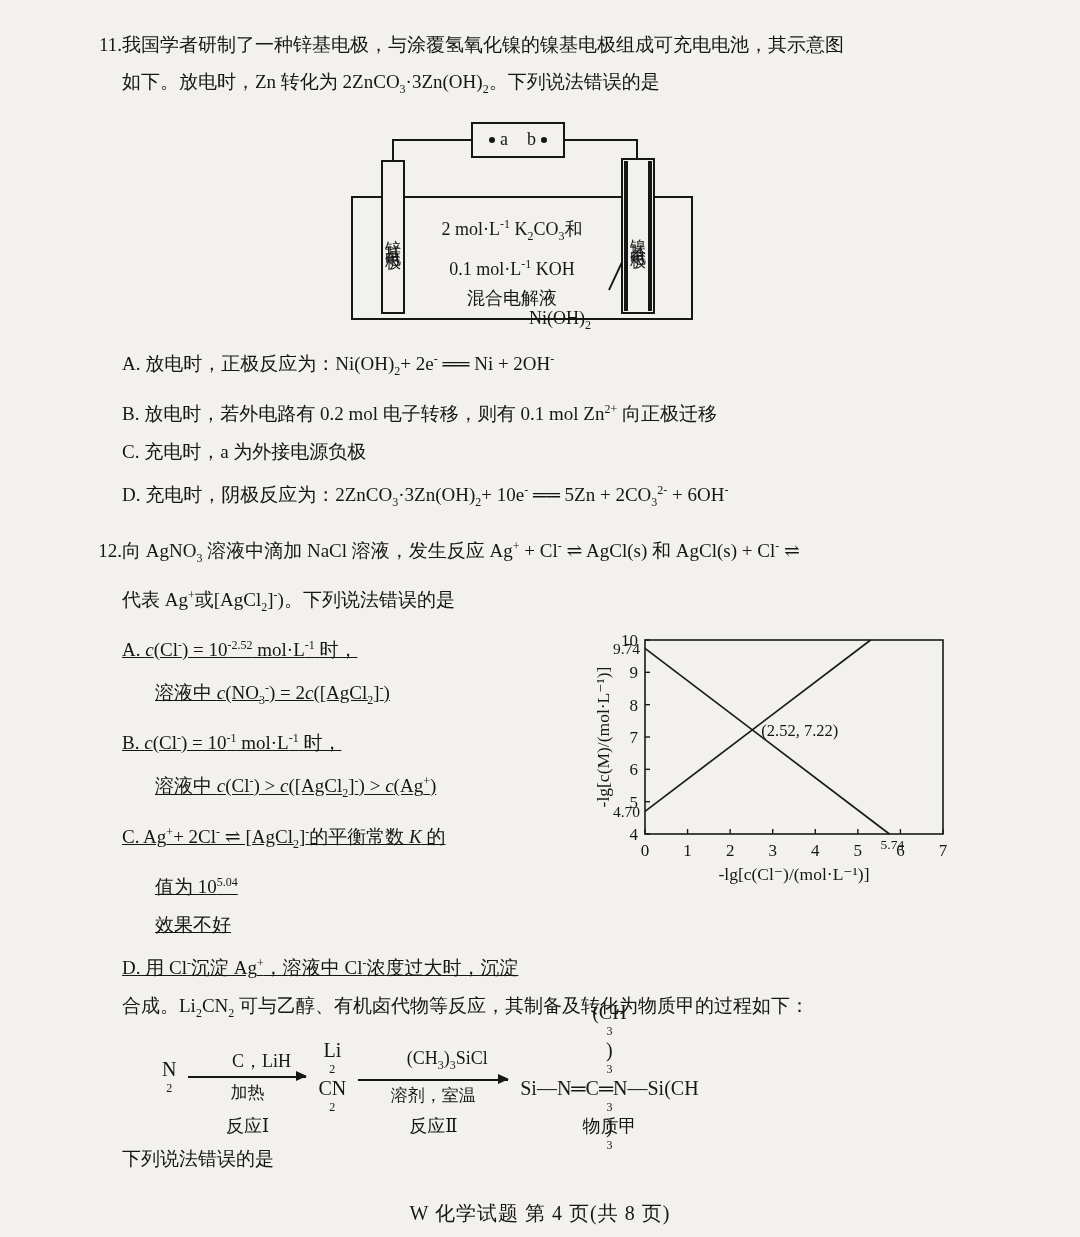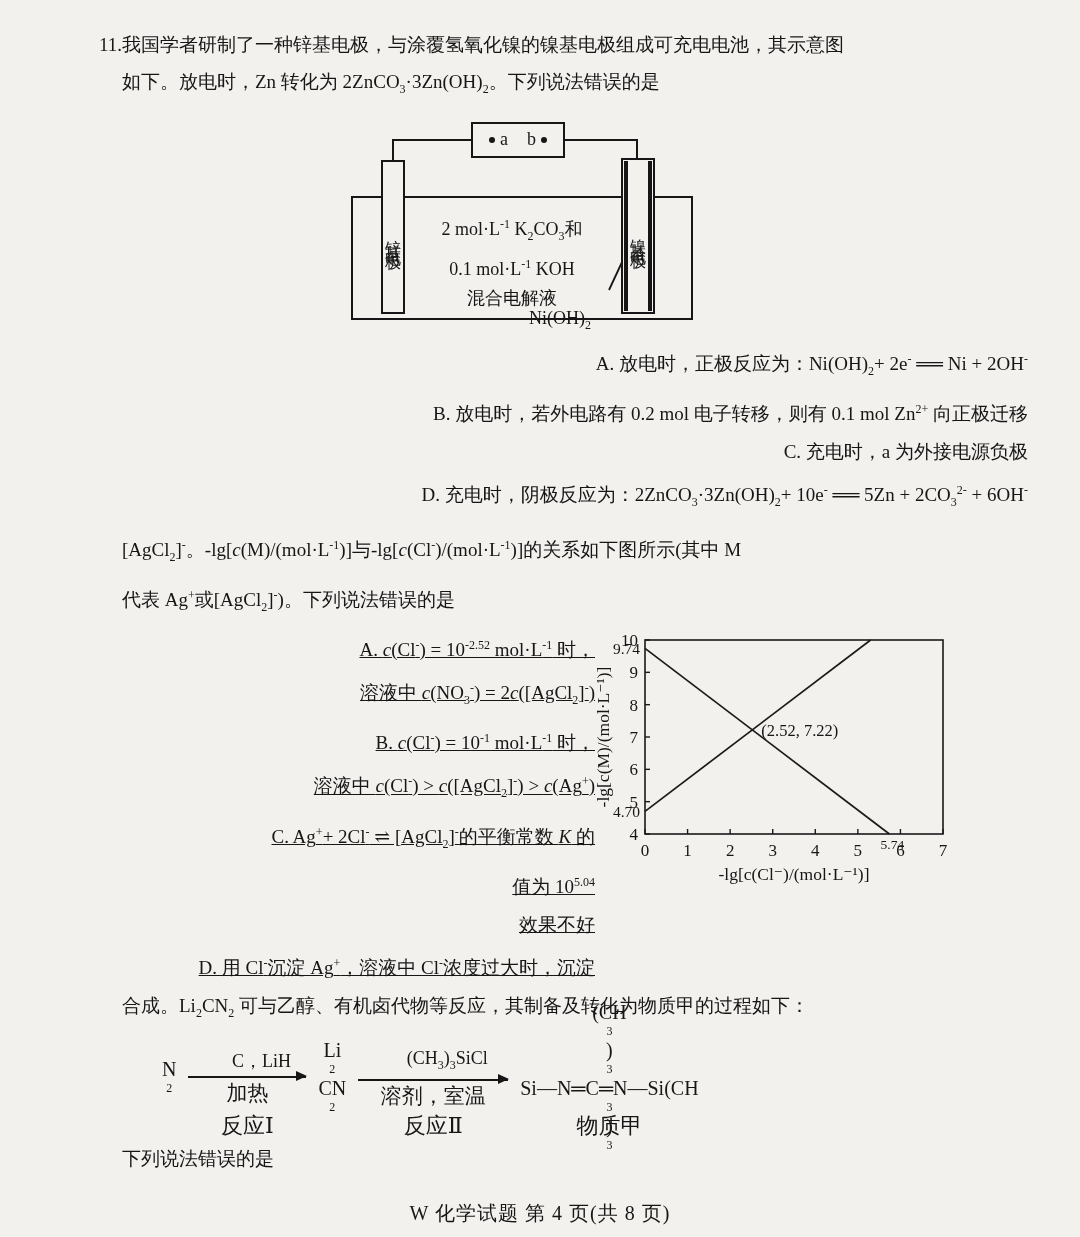--- a/index.html
+++ b/index.html
@@ -8,21 +8,21 @@
     height:1237px; overflow:hidden;
     background:#f2f1ee;
     color:#161616;
     font-family:"Liberation Serif","DejaVu Serif",serif;
     font-size:19px;
   }
   .page { position:relative; width:1080px; height:1237px; padding:26px 52px 0 122px; }
 
   .line { line-height:37px; white-space:nowrap; }
   .qnum { display:inline-block; width:34px; margin-left:-34px;text-align:right; }
-  .opt-line { line-height:38px; white-space:nowrap;text-align:right; }
+  .opt-line { line-height:38px; white-space:nowrap; }
   .opt-cont { padding-left:33px; }
   sup { font-size:12px; } sub { font-size:12px; }
 
   
   .diagram { position:relative; width:420px; height:218px; margin:6px 0 8px 221px; }
   .diagram svg.wires { position:absolute; left:0; top:0; z-index:1; }
   .devbox { position:absolute; left:128px; top:8px; width:94px; height:36px;
     border:2px solid #161616; z-index:2; background:#f2f1ee;
     display:flex; align-items:center; justify-content:space-between; padding:0 16px;
     font-size:18px; }
@@ -49,23 +49,23 @@
   .q12-body { display:flex; align-items:flex-start;text-decoration:underline; }
   .q12-opts { width:473px; }
   .chart-fig { margin-top:2px; }
   .chart-fig svg text { font-family:"Liberation Serif","DejaVu Serif",serif; fill:#161616; }
 
   
   .scheme { display:flex; align-items:flex-start; gap:12px; margin:8px 0 2px 40px; }
   .unit { display:flex; flex-direction:column; align-items:center; }
   .unit .main { height:74px; display:flex; flex-direction:column;
     align-items:center; justify-content:center; font-size:20px; white-space:nowrap; }
-  .unit .rxlabel { font-size:22px; line-height:24px; }
+  .unit .rxlabel { font-size:18px; line-height:24px; }
   .arrow-stack .above { font-size:18px; line-height:24px; white-space:nowrap;margin-left:28px; }
-  .arrow-stack .below { font-size:21px; line-height:24px; white-space:nowrap; }
+  .arrow-stack .below { font-size:17px; line-height:24px; white-space:nowrap; }
   .rxline { position:relative; display:block; height:2px; background:#161616;
     margin:3px 0; align-self:stretch; }
   .rxline::after { content:""; position:absolute; right:-1px; top:-5px;
     border-left:11px solid #161616; border-top:5px solid transparent;
     border-bottom:5px solid transparent; }
   .arrow1 .rxline { min-width:118px; } .arrow2 .rxline { min-width:150px; }
 
   .footer { position:absolute; left:0; right:0; bottom:10px; text-align:center;
     font-size:20px; letter-spacing:1px; }
 </style>
@@ -103,21 +103,21 @@
       <div class="coating">Ni(OH)<sub>2</sub></div>
     </div>
 
     <div class="opt-line">A. 放电时，正极反应为：Ni(OH)<sub>2</sub>+ 2e<sup>-</sup> ══ Ni + 2OH<sup>-</sup></div>
     <div class="opt-line">B. 放电时，若外电路有 0.2 mol 电子转移，则有 0.1 mol Zn<sup>2+</sup> 向正极迁移</div>
     <div class="opt-line">C. 充电时，a 为外接电源负极</div>
     <div class="opt-line">D. 充电时，阴极反应为：2ZnCO<sub>3</sub>·3Zn(OH)<sub>2</sub>+ 10e<sup>-</sup> ══ 5Zn + 2CO<sub>3</sub><sup>2-</sup> + 6OH<sup>-</sup></div>
   </section>
 
   <section style="margin-top:6px;">
-    <div class="line">[AgCl<sub>2</sub>]<sup>-</sup>。-lg[<i>c</i>(M)/(mol·L<sup>-1</sup>)]与-lg[<i>c</i>(Cl<sup>-</sup>)/(mol·L<sup>-1</sup>)]的关系如下图所示(其中 M</div>
+    <div class="line"><span class="qnum">12.</span><span>向 AgNO<sub>3</sub> 溶液中滴加 NaCl 溶液，发生反应 Ag<sup>+</sup> + Cl<sup>-</sup> ⇌ AgCl(s) 和 AgCl(s) + Cl<sup>-</sup> ⇌</span></div>
     <div class="line">代表 Ag<sup>+</sup>或[AgCl<sub>2</sub>]<sup>-</sup>)。下列说法错误的是</div>
 
     <div class="q12-body">
       <div class="q12-opts">
           <div class="opt-line">A. <i>c</i>(Cl<sup>-</sup>) = 10<sup>-2.52</sup> mol·L<sup>-1</sup> 时，</div>
           <div class="opt-line opt-cont">溶液中 <i>c</i>(NO<sub>3</sub><sup>-</sup>) = 2<i>c</i>([AgCl<sub>2</sub>]<sup>-</sup>)</div>
           <div class="opt-line">B. <i>c</i>(Cl<sup>-</sup>) = 10<sup>-1</sup> mol·L<sup>-1</sup> 时，</div>
           <div class="opt-line opt-cont">溶液中 <i>c</i>(Cl<sup>-</sup>) &gt; <i>c</i>([AgCl<sub>2</sub>]<sup>-</sup>) &gt; <i>c</i>(Ag<sup>+</sup>)</div>
           <div class="opt-line">C. Ag<sup>+</sup>+ 2Cl<sup>-</sup> ⇌ [AgCl<sub>2</sub>]<sup>-</sup>的平衡常数 <i>K</i> 的</div>
           <div class="opt-line opt-cont">值为 10<sup>5.04</sup></div>

